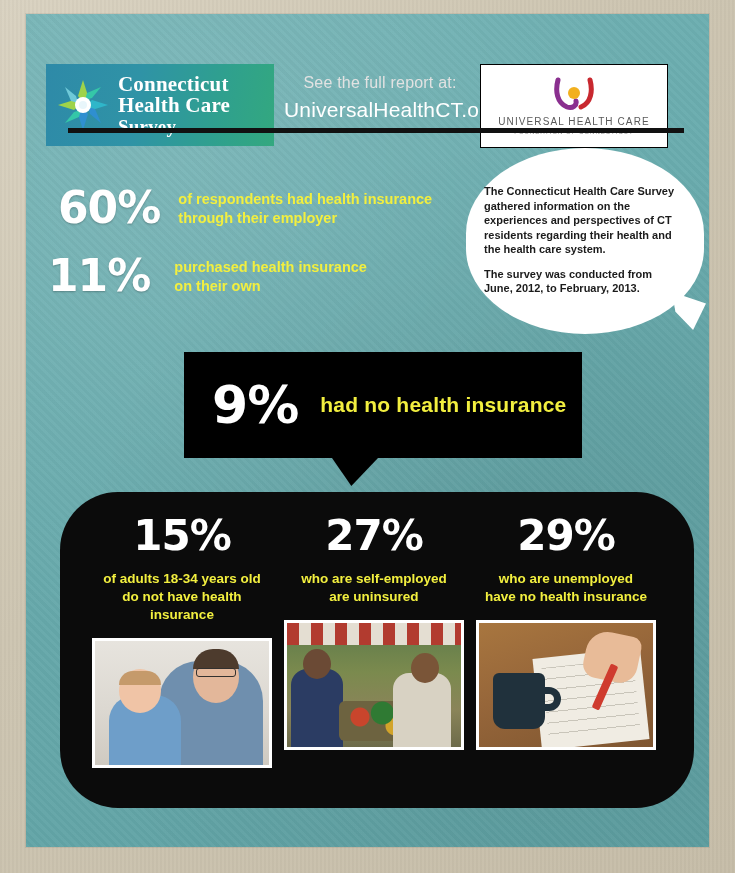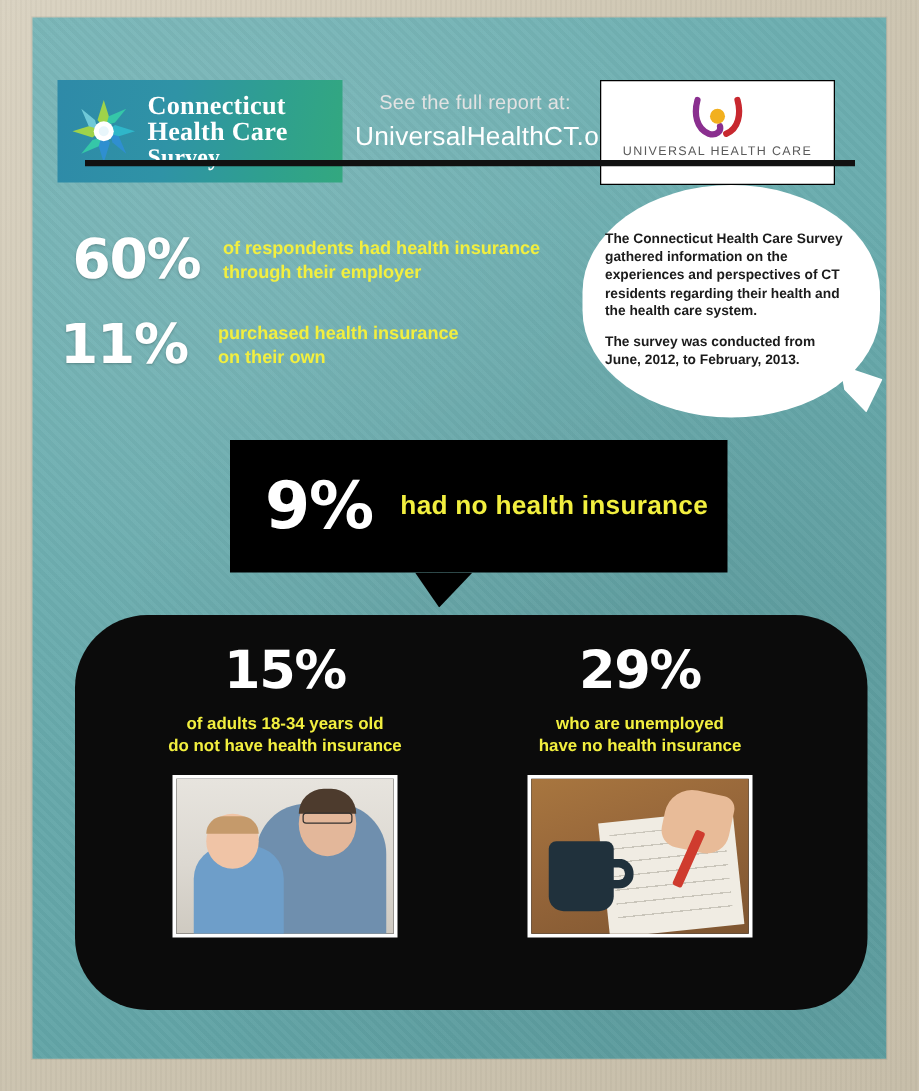--- a/index.html
+++ b/index.html
@@ -444,20 +444,35 @@
           <div class="man-head"></div>
           <div class="man-hair"></div>
           <div class="glasses"></div>
           <div class="baby"></div>
           <div class="baby-head"></div>
           <div class="baby-hair"></div>
         </div>
       </div>
     </div>
 
+    <div class="col">
+      <div class="pct">27%</div>
+      <div class="desc">who are self-employed
+are uninsured</div>
+      <div class="photo ph2">
+        <div class="inner">
+          <div class="awning"></div>
+          <div class="p-left"></div>
+          <div class="p-left-head"></div>
+          <div class="produce"></div>
+          <div class="p-right"></div>
+          <div class="p-right-head"></div>
+        </div>
+      </div>
+    </div>
 
     <div class="col">
       <div class="pct">29%</div>
       <div class="desc">who are unemployed
 have no health insurance</div>
       <div class="photo ph3">
         <div class="inner">
           <div class="paper">
               <div class="lines"></div>
             </div>

